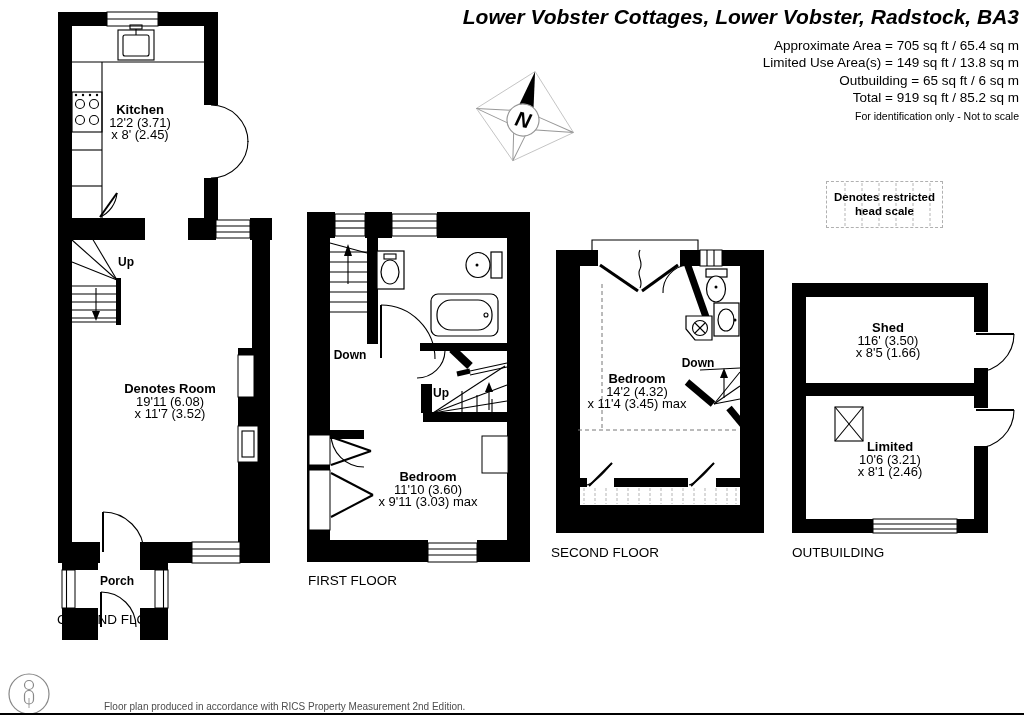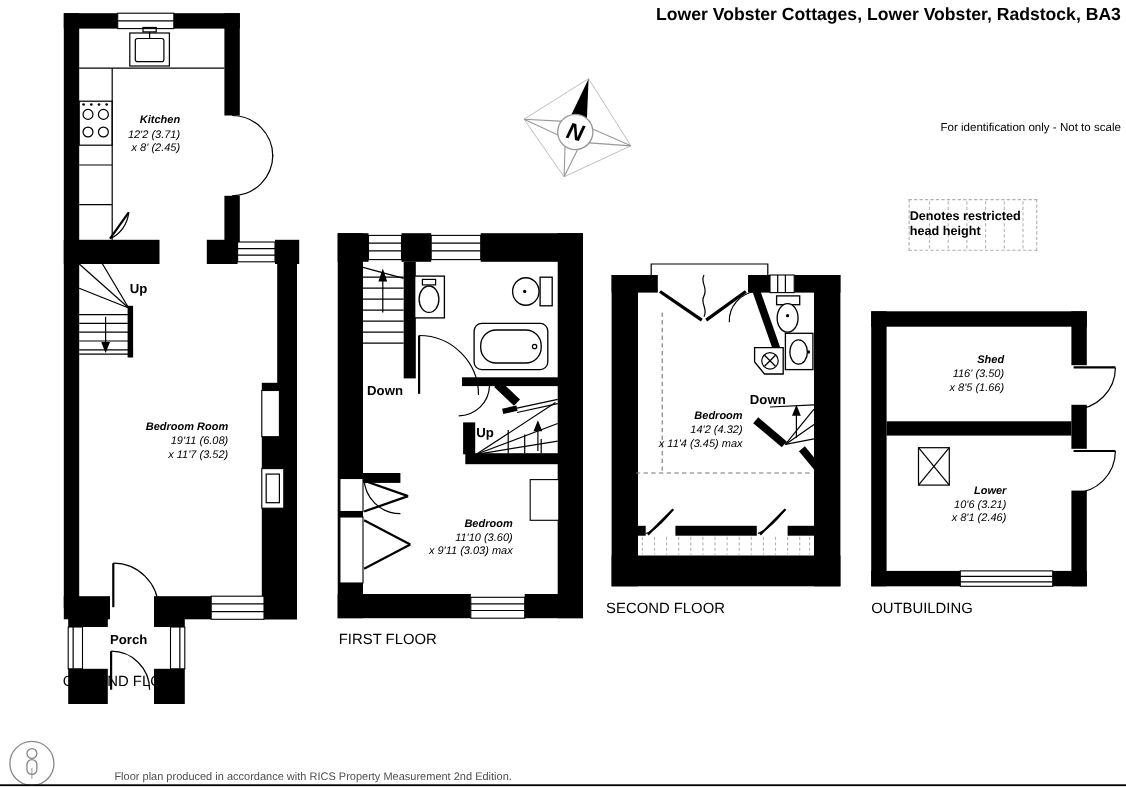--- a/index.html
+++ b/index.html
@@ -1,24 +1,24 @@
 <!DOCTYPE html>
 <html><head>
 <meta charset="utf-8">
 <style>
   html,body{margin:0;padding:0;background:#fff;}
   .page{position:relative;width:1024px;height:715px;background:#ffffff;
         font-family:"Liberation Sans","DejaVu Sans",sans-serif;color:#000;overflow:hidden;}
   .plan-svg{position:absolute;left:0;top:0;}
-  .hdr-title{position:absolute;right:5px;top:5px;font-size:16px;font-weight:bold;white-space:nowrap;}
+  .hdr-title{position:absolute;right:5px;top:5px;font-size:21px;font-weight:bold;white-space:nowrap;font-style:italic;}
   .hdr-areas{position:absolute;right:5px;top:37px;text-align:right;font-size:13.5px;line-height:17.3px;white-space:nowrap;}
   .hdr-note{position:absolute;right:5px;top:110px;font-size:10.5px;white-space:nowrap;margin-left:12px;}
   .legend-box{position:absolute;left:826px;top:181px;width:117px;height:47px;border:1px dashed #b0b0b0;
-              box-sizing:border-box;text-align:left;font-size:11.5px;font-weight:bold;line-height:14px;padding-top:8px;}
-  .room-label{position:absolute;transform:translateX(-50%);text-align:right;font-size:10px;line-height:12.5px;white-space:nowrap;font-style:italic;}
+              box-sizing:border-box;text-align:center;font-size:11.5px;font-weight:bold;line-height:14px;padding-top:8px;}
+  .room-label{position:absolute;transform:translateX(-50%);text-align:center;font-size:13px;line-height:12.5px;white-space:nowrap;}
   .room-label .rname{font-weight:bold;}
   .small-label{position:absolute;transform:translateX(-50%);font-weight:bold;font-size:12px;white-space:nowrap;}
   .floor-label{position:absolute;font-weight:normal;font-size:13.5px;white-space:nowrap;}
   .footer-text{position:absolute;left:104px;top:674px;font-size:10px;line-height:13px;color:#4d4d4d;white-space:pre-wrap;}
 </style>
 </head>
 <body>
 
 <div class="page">
 
@@ -326,34 +326,40 @@
   <g>
     <circle class="gray" cx="29" cy="694" r="20"></circle>
     <circle class="gray" cx="29" cy="685" r="4.5"></circle>
     <rect class="gray" x="24.5" y="690.5" width="9" height="13.5" rx="4.5"></rect>
     <line x1="29" y1="698" x2="29" y2="708" stroke="#888" stroke-width="0.8"></line>
   </g>
   <rect x="0" y="713" width="1024" height="2" fill="#000"></rect>
 </svg>
 
 <div class="hdr-title">Lower Vobster Cottages, Lower Vobster, Radstock, BA3</div>
+<div class="hdr-areas">
+  <div>Approximate Area = 705 sq ft / 65.4 sq m</div>
+  <div>Limited Use Area(s) = 149 sq ft / 13.8 sq m</div>
+  <div>Outbuilding = 65 sq ft / 6 sq m</div>
+  <div>Total = 919 sq ft / 85.2 sq m</div>
+</div>
 <div class="hdr-note">For identification only - Not to scale</div>
 
 <div class="legend-box">
   <div>Denotes restricted</div>
-  <div>head height</div>
+  <div>head scale</div>
 </div>
 
 <div class="room-label" style="left:140px;top:104px">
   <div class="rname">Kitchen</div>
   <div>12'2 (3.71)</div>
   <div>x 8' (2.45)</div>
 </div>
 <div class="room-label" style="left:170px;top:383px">
-  <div class="rname">Bedroom Room</div>
+  <div class="rname">Denotes Room</div>
   <div>19'11 (6.08)</div>
   <div>x 11'7 (3.52)</div>
 </div>
 <div class="small-label" style="left:117px;top:574px">Porch</div>
 <div class="small-label" style="left:126px;top:255px">Up</div>
 
 <div class="room-label" style="left:428px;top:471px">
   <div class="rname">Bedroom</div>
   <div>11'10 (3.60)</div>
   <div>x 9'11 (3.03) max</div>
@@ -367,21 +373,21 @@
   <div>x 11'4 (3.45) max</div>
 </div>
 <div class="small-label" style="left:698px;top:356px">Down</div>
 
 <div class="room-label" style="left:888px;top:322px">
   <div class="rname">Shed</div>
   <div>116' (3.50)</div>
   <div>x 8'5 (1.66)</div>
 </div>
 <div class="room-label" style="left:890px;top:441px">
-  <div class="rname">Lower</div>
+  <div class="rname">Limited</div>
   <div>10'6 (3.21)</div>
   <div>x 8'1 (2.46)</div>
 </div>
 
 <div class="floor-label" style="left:57px;top:612px">GROUND FLOOR</div>
 <div class="floor-label" style="left:308px;top:573px">FIRST FLOOR</div>
 <div class="floor-label" style="left:551px;top:545px">SECOND FLOOR</div>
 <div class="floor-label" style="left:792px;top:545px">OUTBUILDING</div>
 
 <div class="footer-text">

